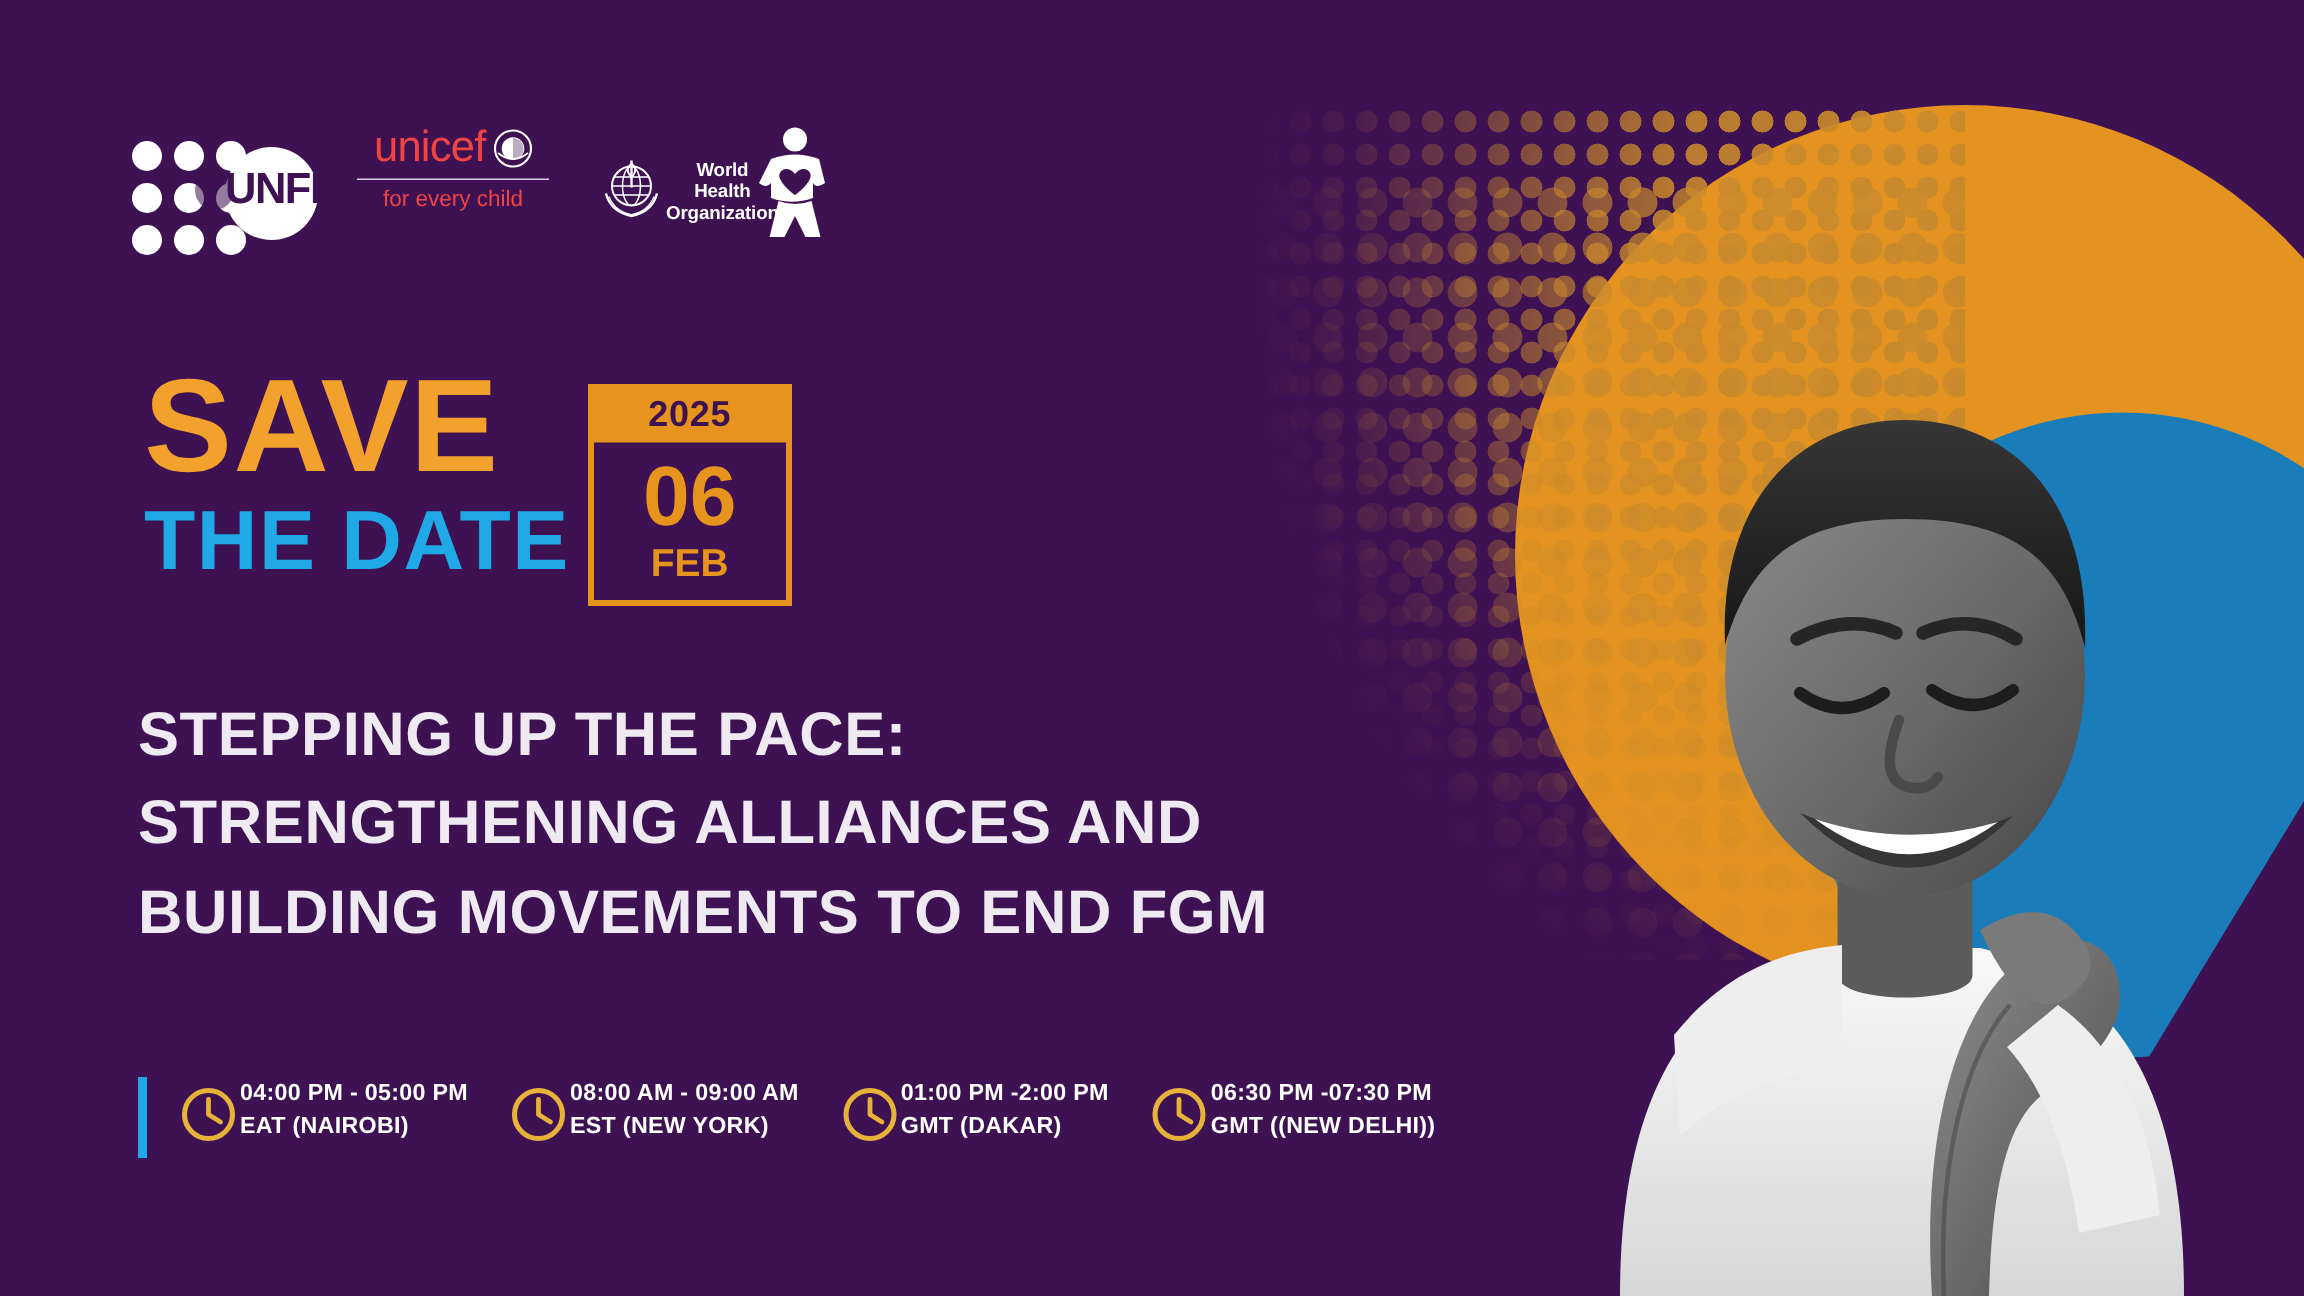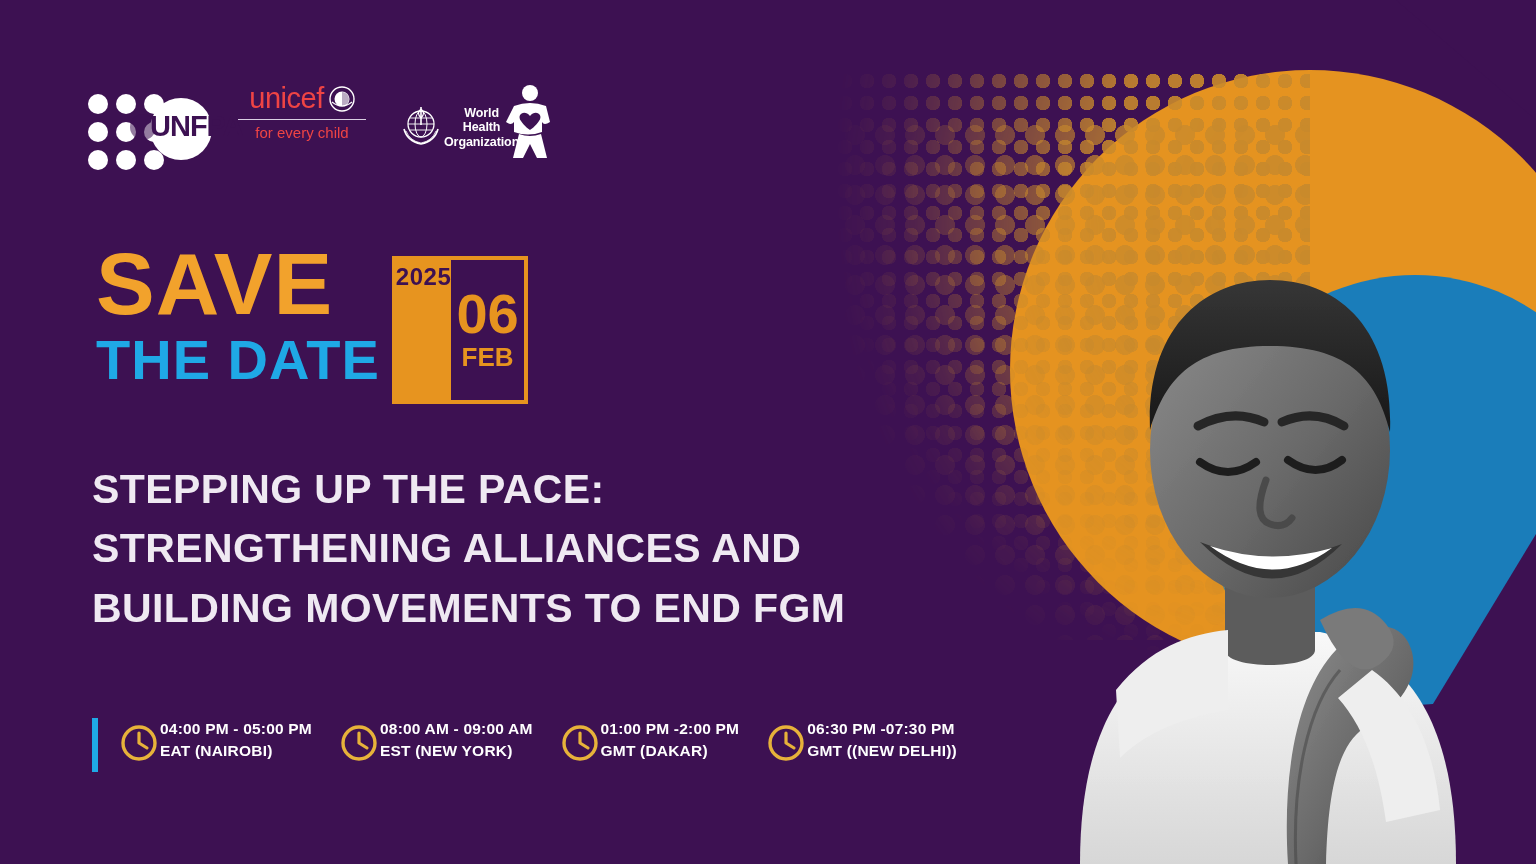--- a/index.html
+++ b/index.html
@@ -150,21 +150,21 @@
     color:#F2A22C; letter-spacing:1px;
   }
   .std-text .thedate{
     font-size:56px; line-height:1.05; font-weight:bold;
     color:#1FA9E6; letter-spacing:1px; margin-top:6px;
   }
   .calendar{
     width:136px; height:148px;
     border:4px solid #E7941F;
     margin-top:12px;
-    display:flex; flex-direction:row;
+    display:flex; flex-direction:column;
   }
   .calendar .yr{
     background:#E7941F; color:#3D1152;
     font-weight:bold; font-size:24px;
     text-align:center; padding:3px 0 4px;
     letter-spacing:.5px;
   }
   .calendar .body{
     flex:1; display:flex; flex-direction:column;
     align-items:center; justify-content:center;

